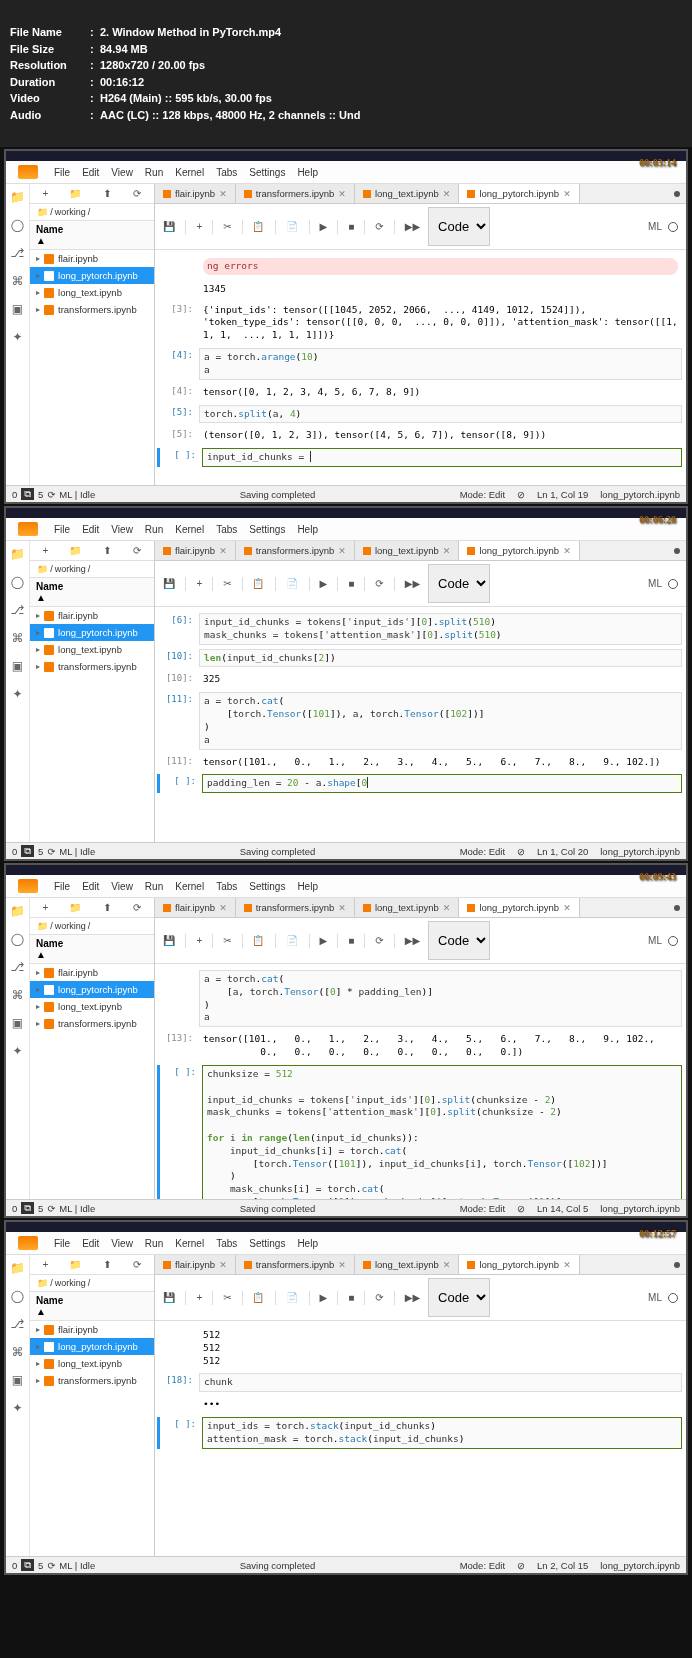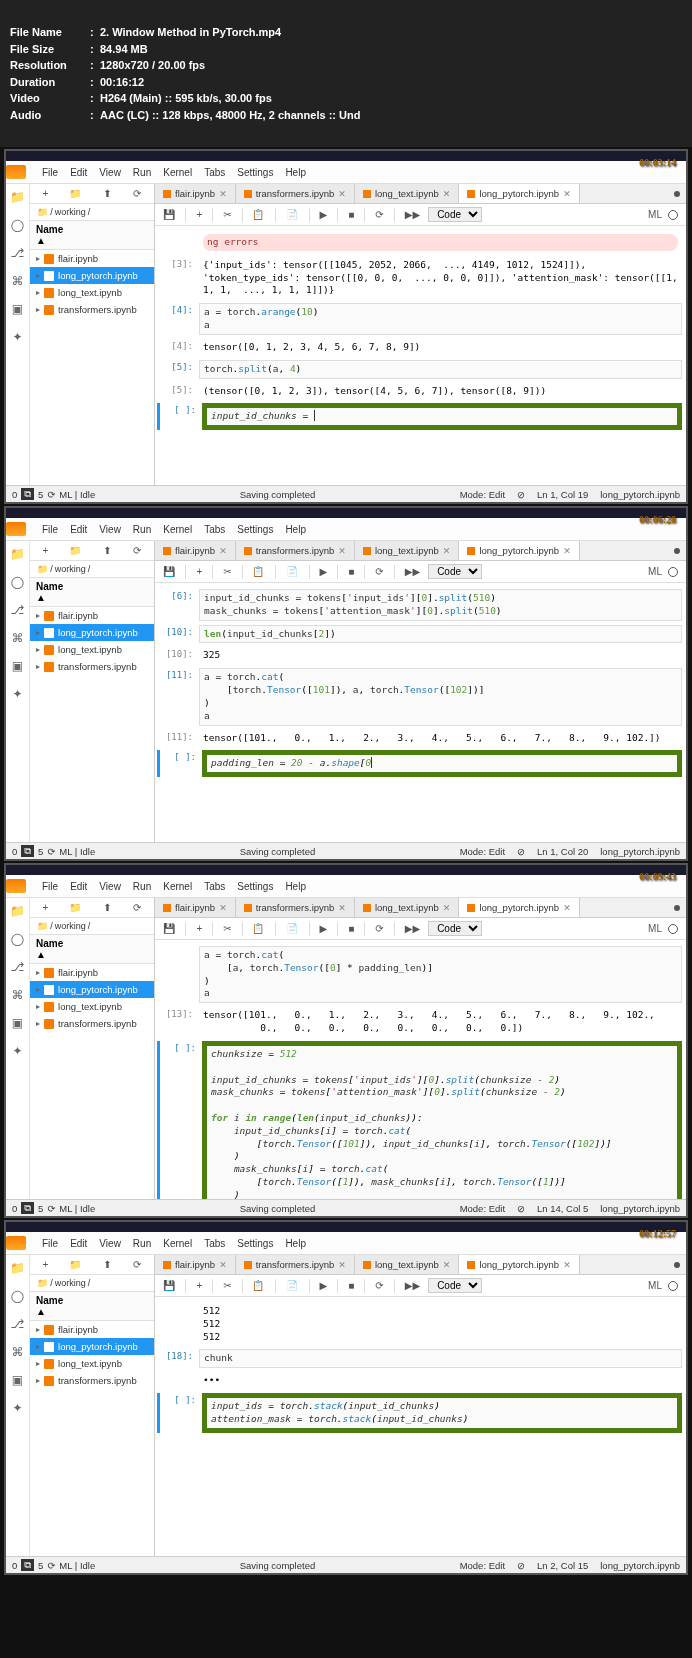--- a/index.html
+++ b/index.html
@@ -7,21 +7,21 @@
   .meta { background: #222; color: #fff; padding: 24px 10px; font-size: 11px; line-height: 1.5; }
   .meta-row { display: flex; }
   .meta-label { width: 80px; font-weight: bold; }
   .meta-colon { width: 10px; font-weight: bold; }
   .meta-value { font-weight: bold; }
 
   .screenshot { position: relative; border: 2px solid #555; margin: 2px 4px; background: #fff; height: 355px; overflow: hidden; }
   .titlebar { background: #1a1a2e; height: 10px; width: 100%; }
   .timestamp { position: absolute; top: 6px; right: 10px; color: #a16207; font-family: "Comic Sans MS", cursive; font-size: 10px; font-weight: bold; z-index: 10; text-shadow: 1px 1px 2px #000; }
 
-  .menubar { display: flex; gap: 12px; padding: 4px 0; background: #fdfdfd; border-bottom: 1px solid #ddd; font-size: 10px; color: #333; align-items: center; }
+  .menubar { display: flex; gap: 12px; padding: 4px 12px; background: #fdfdfd; border-bottom: 1px solid #ddd; font-size: 10px; color: #333; align-items: center; }
   .logo { width: 20px; height: 14px; background: linear-gradient(#f57c00, #ffa726); border-radius: 2px; margin-right: 4px; }
   .leftbar { width: 24px; background: #fff; border-right: 1px solid #e5e5e5; display: flex; flex-direction: column; align-items: center; padding-top: 6px; gap: 14px; color: #666; font-size: 12px; }
   .leftbar-icon { width: 14px; height: 14px; display: flex; align-items: center; justify-content: center; }
 
   .main-area { display: flex; height: calc(100% - 42px); }
 
   .filepanel { width: 125px; border-right: 1px solid #ccc; background: #fff; display: flex; flex-direction: column; font-size: 10px; }
   .filepanel-toolbar { display: flex; gap: 8px; padding: 4px 6px; border-bottom: 1px solid #e0e0e0; justify-content: space-around; color: #555; }
   .breadcrumb { padding: 3px 6px; font-size: 9px; color:#333; border-bottom:1px solid #e0e0e0; }
   .breadcrumb span { margin: 0 1px; }
@@ -35,32 +35,32 @@
   .notebook { flex:1; display:flex; flex-direction:column; background:#fff; overflow:hidden; }
   .tabs { display:flex; background:#f0f0f0; border-bottom:1px solid #ccc; font-size:9.5px; }
   .tab { display:flex; align-items:center; gap:4px; padding:4px 8px; border-right:1px solid #ccc; background:#eaeaea; color:#333; cursor:pointer; }
   .tab.active { background:#fff; }
   .tab-close { color:#888; font-size:9px; }
   .nb-icon { width:8px; height:8px; background:#f57c00; display:inline-block; }
   .tab-dot { width:6px;height:6px;border-radius:50%;background:#555;margin-left:auto; }
 
   .nb-toolbar { display:flex; align-items:center; gap:8px; padding:3px 8px; border-bottom:1px solid #ddd; font-size:10px; color:#555; }
   .nb-toolbar .sep { width:1px; height:14px; background:#ddd; margin:0 2px; }
-  .nb-toolbar select { font-size:10px; border:1px solid #ccc; padding:0 4px; }
+  .nb-toolbar select { font-size:13px; border:1px solid #ccc; padding:10px 4px;text-align:right; }
   .nb-right { margin-left:auto; display:flex; gap:6px; align-items:center; }
   .kernel-circle { width:10px; height:10px; border:1px solid #555; border-radius:50%; }
 
   .cells { flex:1; overflow:auto; padding:6px 4px 6px 2px; background:#fff; font-family:Consolas,monospace; font-size:9.5px; }
   .cell { display:flex; margin-bottom:4px; }
   .prompt { width:42px; text-align:right; color:#888; padding:2px 6px 0 0; flex-shrink:0; font-size:9px;}
   .prompt.in { color:#2b7db3; }
   .cell-body { flex:1; padding:2px 4px; white-space:pre-wrap; line-height:1.35; }
   .cell.input .cell-body { border:1px solid #ddd; background:#fafafa; }
   .cell.editing { border-left:3px solid #2196f3; }
-  .cell.editing .cell-body { border:5px solid #4d7c0f;font-style:italic; }
+  .cell.editing .cell-body { border:1px solid #4d7c0f; }
   .err { background:#ffdede; color:#a03030; padding:2px 4px;border-radius:8px; }
 
   .statusbar { position:absolute; bottom:0; left:0; right:0; display:flex; align-items:center; background:#f0f0f0; border-top:1px solid #ccc; font-size:9.5px; padding:2px 6px; color:#333; }
   .statusbar .sb-left { display:flex; gap:4px; align-items:center;}
   .statusbar .sb-center { flex:1; text-align:center;}
   .statusbar .sb-right { display:flex; gap:12px; align-items:center;}
   .str { color:#b03333; }
   .num { color:#5d9a3d; }
   .fn { color:#2b7db3; }
   .var { color:#333; }
@@ -210,20 +210,24 @@
               <span>ML</span>
               <span class="kernel-circle"></span>
             </span>
         </div>
         <div class="cells">
           <div class="cell">
                       <div class="prompt"></div>
                       <div class="cell-body"><div class="err">ng errors</div></div>
                     </div>
             <div class="cell">
+                      <div class="prompt"></div>
+                      <div class="cell-body">1345</div>
+                    </div>
+            <div class="cell">
                       <div class="prompt">[3]:</div>
                       <div class="cell-body">{'input_ids': tensor([[1045, 2052, 2066,  ..., 4149, 1012, 1524]]), 'token_type_ids': tensor([[0, 0, 0,  ..., 0, 0, 0]]), 'attention_mask': tensor([[1, 1, 1,  ..., 1, 1, 1]])}</div>
                     </div>
             <div class="cell input">
                       <div class="prompt in">[4]:</div>
                       <div class="cell-body"><span class="var">a</span> = <span class="var">torch</span>.<span class="fn">arange</span>(<span class="num">10</span>)
 <span class="var">a</span></div>
                     </div>
             <div class="cell">
                       <div class="prompt">[4]:</div>

